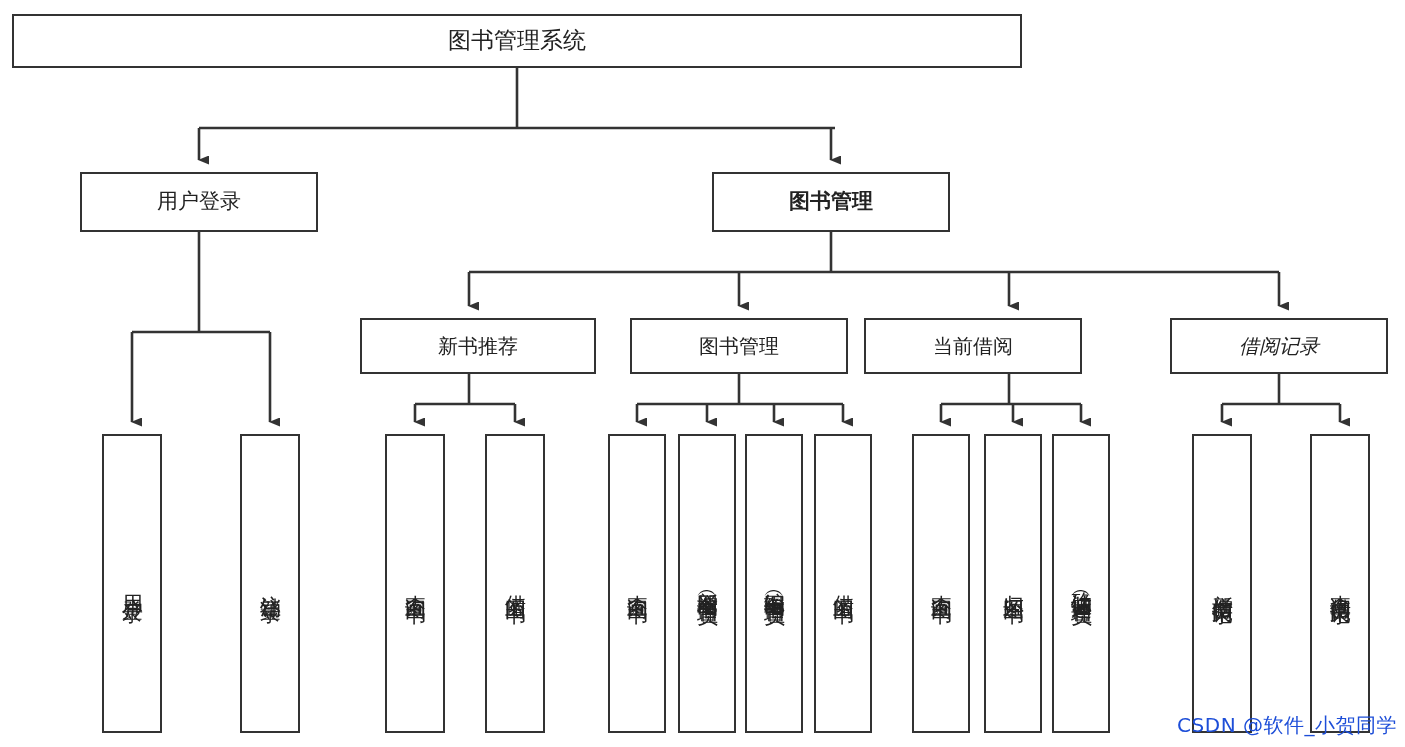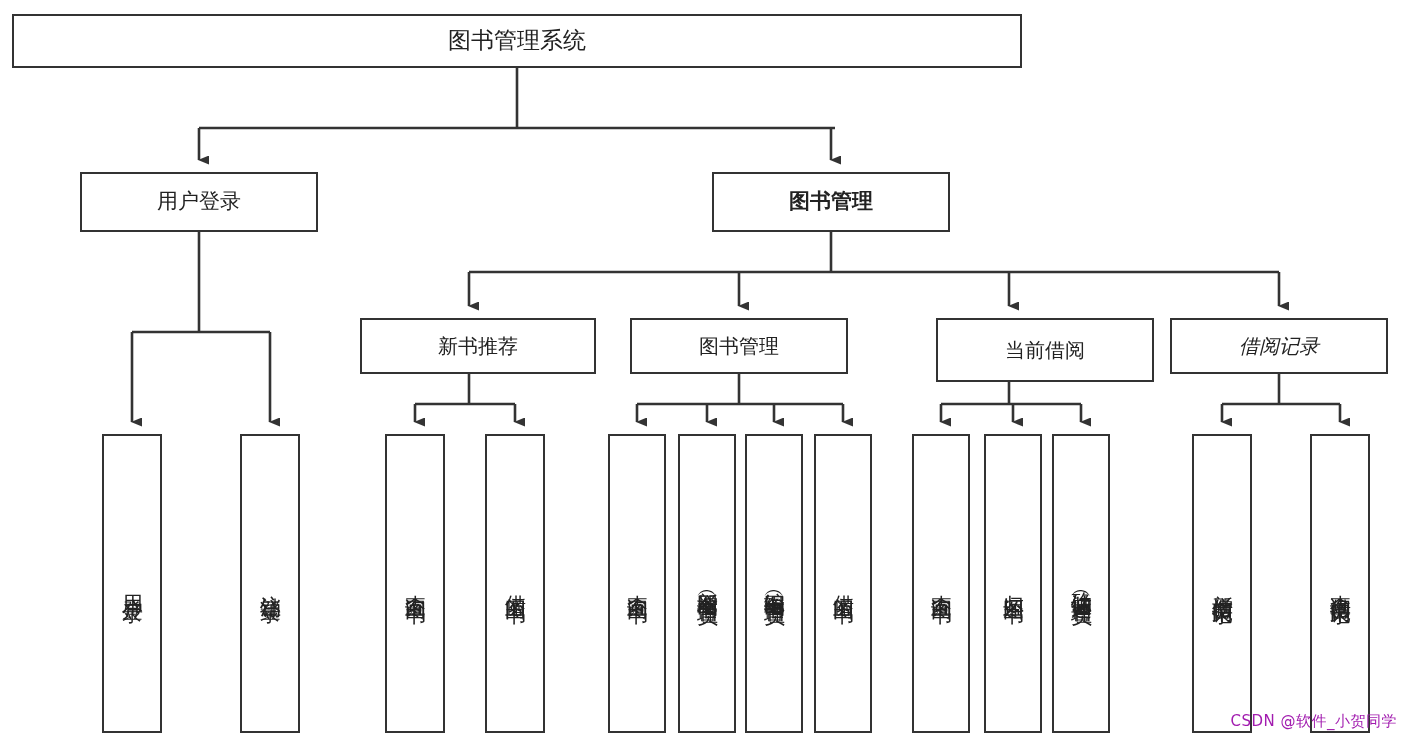--- a/index.html
+++ b/index.html
@@ -54,23 +54,23 @@
     font-size: 21px;
     line-height: 1;
   }
   .node.leaf.tall .node-label {
     letter-spacing: 2px;
     font-size: 21px;
   }
   #watermark {
     position: absolute;
     right: 8px;
-    bottom: 16px;
-    font-size: 15px;
-    color: #a21caf;
+    bottom: 8px;
+    font-size: 20px;
+    color: #1d4ed8;
     letter-spacing: 0.5px;
     white-space: nowrap;
     pointer-events: none;
   }
 </style>
 </head>
 <body>
 
 <div id="canvas">
 
@@ -146,21 +146,21 @@
   <div class="node level1" style="left:712px; top:172px; width:238px; height:60px;font-weight:bold;">
     <span class="node-label">图书管理</span>
   </div>
 
   <div class="node level2" style="left:360px; top:318px; width:236px; height:56px;">
     <span class="node-label">新书推荐</span>
   </div>
   <div class="node level2" style="left:630px; top:318px; width:218px; height:56px;">
     <span class="node-label">图书管理</span>
   </div>
-  <div class="node level2" style="left:936px; top:318px; width:218px; height:64px;">
+  <div class="node level2" style="left:864px; top:318px; width:218px; height:56px;">
     <span class="node-label">当前借阅</span>
   </div>
   <div class="node level2" style="left:1170px; top:318px; width:218px; height:56px;font-style:italic;">
     <span class="node-label">借阅记录</span>
   </div>
 
   <div class="node leaf" style="left:102px; top:434px; width:60px; height:299px;">
     <span class="node-label">用户登录</span>
   </div>
   <div class="node leaf" style="left:240px; top:434px; width:60px; height:299px;">

